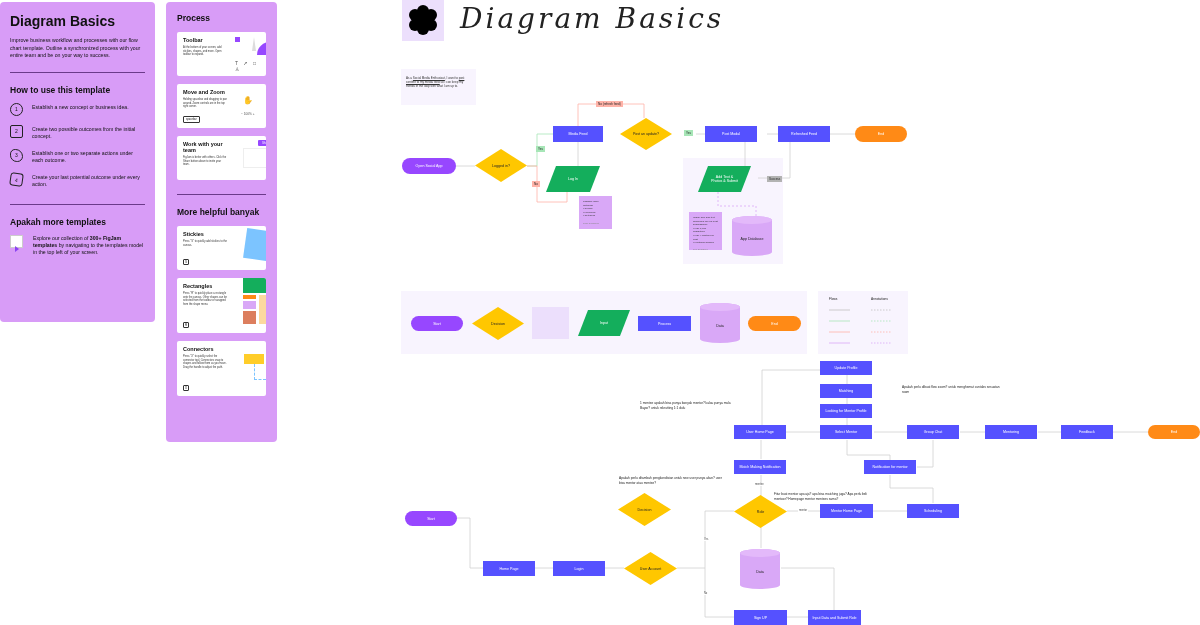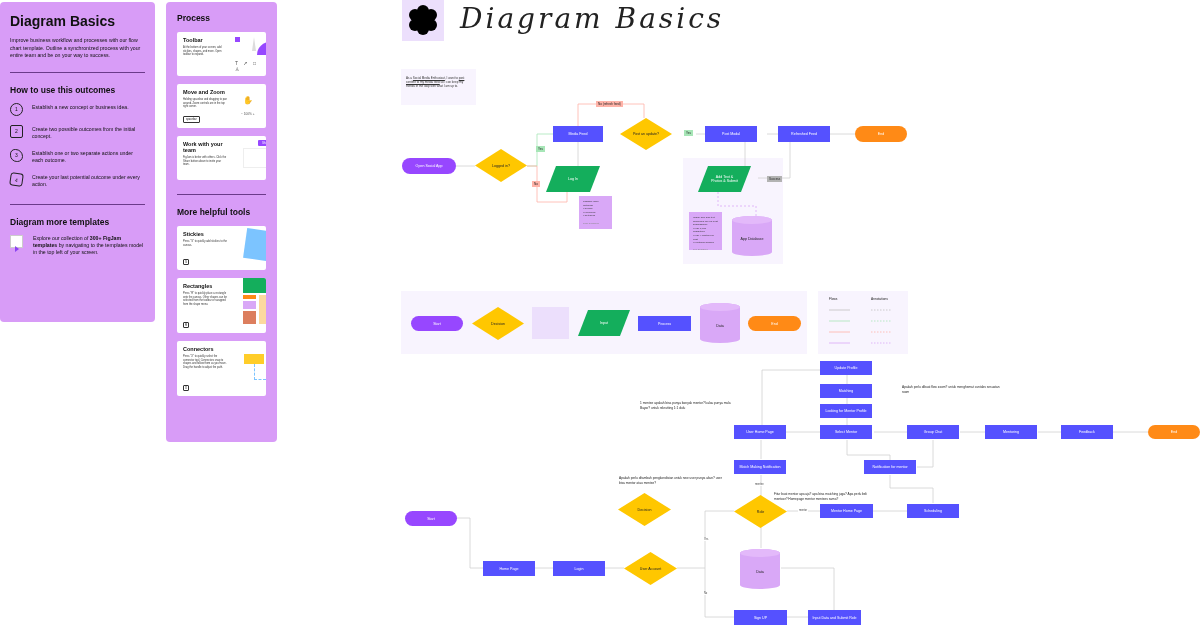--- a/index.html
+++ b/index.html
@@ -64,39 +64,39 @@
   .edge-label { position: absolute; font-size: 2.6px; color: #444; background: #fff; padding: 0 1px; }
   svg.lines { position: absolute; left: 0; top: 0; width: 1200px; height: 625px; pointer-events: none; }
 </style>
 </head>
 <body>
 
 <div id="panel-intro" class="panel">
   <h1>Diagram Basics</h1>
   <p class="desc">Improve business workflow and processes with our flow chart template. Outline a synchronized process with your entire team and be on your way to success.</p>
   <div class="divider"></div>
-  <h2>How to use this outcomes</h2>
+  <h2>How to use this template</h2>
   <div class="step">
     <span class="num">1</span>
     <span class="txt">Establish a new concept or business idea.</span>
   </div>
   <div class="step">
     <span class="num sq">2</span>
     <span class="txt">Create two possible outcomes from the initial concept.</span>
   </div>
   <div class="step">
     <span class="num blob">3</span>
     <span class="txt">Establish one or two separate actions under each outcome.</span>
   </div>
   <div class="step">
     <span class="num star">4</span>
     <span class="txt">Create your last potential outcome under every action.</span>
   </div>
   <div class="divider" style="margin-top:16px"></div>
-  <h2>Diagram more templates</h2>
+  <h2>Apakah more templates</h2>
   <div class="explore">
     <span class="tpl-icon"></span>
     <span class="txt"><span>Explore our collection of </span><b>300+ FigJam templates</b><span> by navigating to the templates model in the top left of your screen.</span></span>
   </div>
 </div>
 
 <div id="panel-nav" class="panel">
   <h2>Process</h2>
 
   <div class="card">
@@ -117,21 +117,21 @@
   </div>
 
   <div class="card">
     <div class="ct">Work with your team</div>
     <div class="cd">FigJam is better with others. Click the Share button above to invite your team.</div>
     <div class="abs" style="left:81px;top:4px;width:16px;height:6px;background:#9747ff;border-radius:1px;color:#fff;font-size:3px;display:flex;align-items:center;justify-content:center">Share</div>
     <div class="abs" style="left:66px;top:12px;width:31px;height:20px;border:1px solid #eee"></div>
   </div>
 
   <div class="nav-divider"></div>
-  <h2>More helpful tools</h2>
+  <h2>More helpful banyak</h2>
 
   <div class="card" style="height:44px">
     <div class="ct">Stickies</div>
     <div class="cd">Press "S" to quickly add stickies to the canvas.</div>
     <span class="key">S</span>
     <div class="abs" style="left:68px;top:4px;width:30px;height:30px;background:#7cc4ff;transform:rotate(8deg)"></div>
   </div>
 
   <div class="card" style="height:55px">
     <div class="ct">Rectangles</div>

